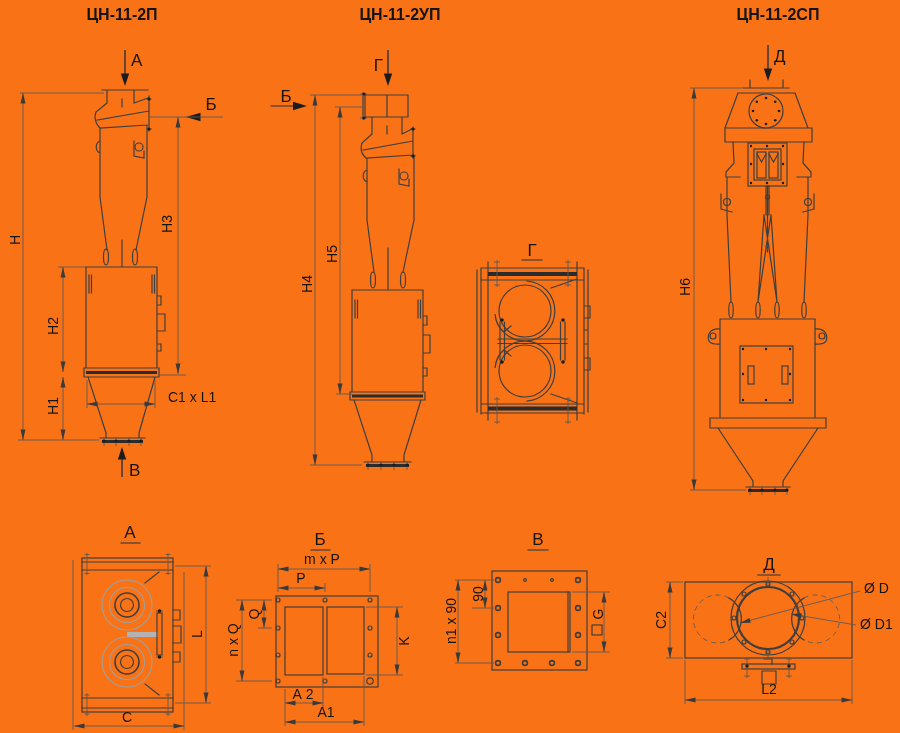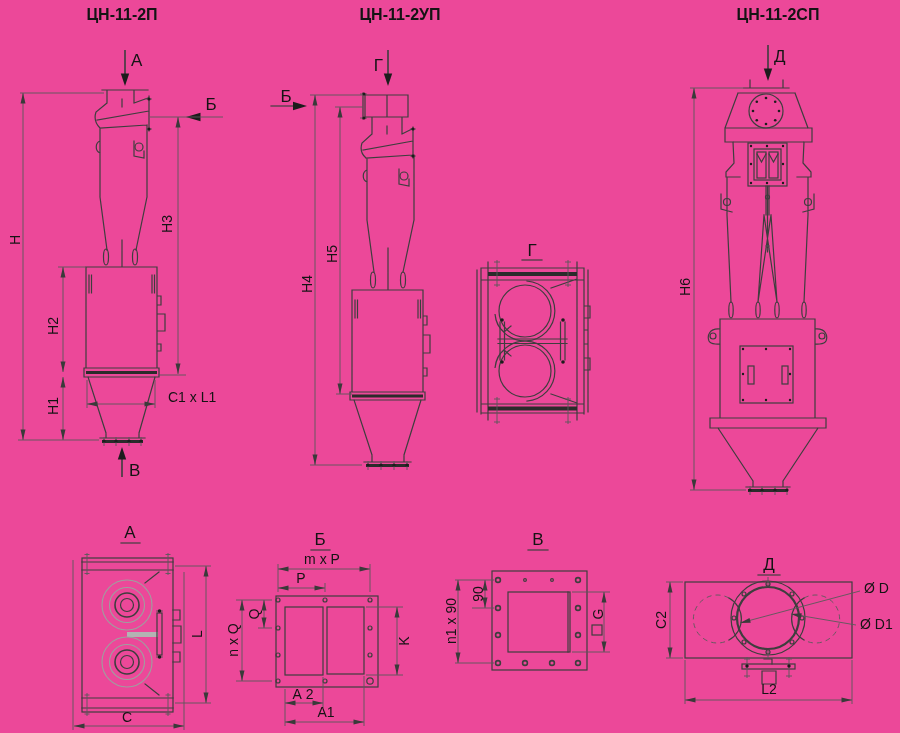--- a/index.html
+++ b/index.html
@@ -1,16 +1,16 @@
 <!DOCTYPE html>
 <html><head>
 <meta charset="utf-8">
 <style>
   html,body{margin:0;padding:0;background:#ffffff}
-  .wrap{width:900px;height:733px;background:#ec4899;position:relative;font-family:"Liberation Sans",sans-serif;overflow:hidden}
+  .wrap{width:900px;height:733px;background:#f97316;position:relative;font-family:"Liberation Sans",sans-serif;overflow:hidden}
   svg{display:block}
   .o{stroke:#3e3e3e;stroke-width:1.2;fill:none;stroke-linecap:square;stroke-linejoin:miter}
   .o15{stroke:#3e3e3e;stroke-width:1.6;fill:none}
   .tk{stroke:#2b2b2b;stroke-width:3;fill:none}
   .tk4{stroke:#2b2b2b;stroke-width:4;fill:none}
   .dm{stroke:#5a5a5a;stroke-width:0.9;fill:none}
   .lt{stroke:#9f9f9f;stroke-width:1.1;fill:none}
   .band{stroke:#b3b3b3;stroke-width:5;fill:none}
   .dash{stroke-dasharray:5 4}
   .f{fill:#1c1c1c;stroke:none}

